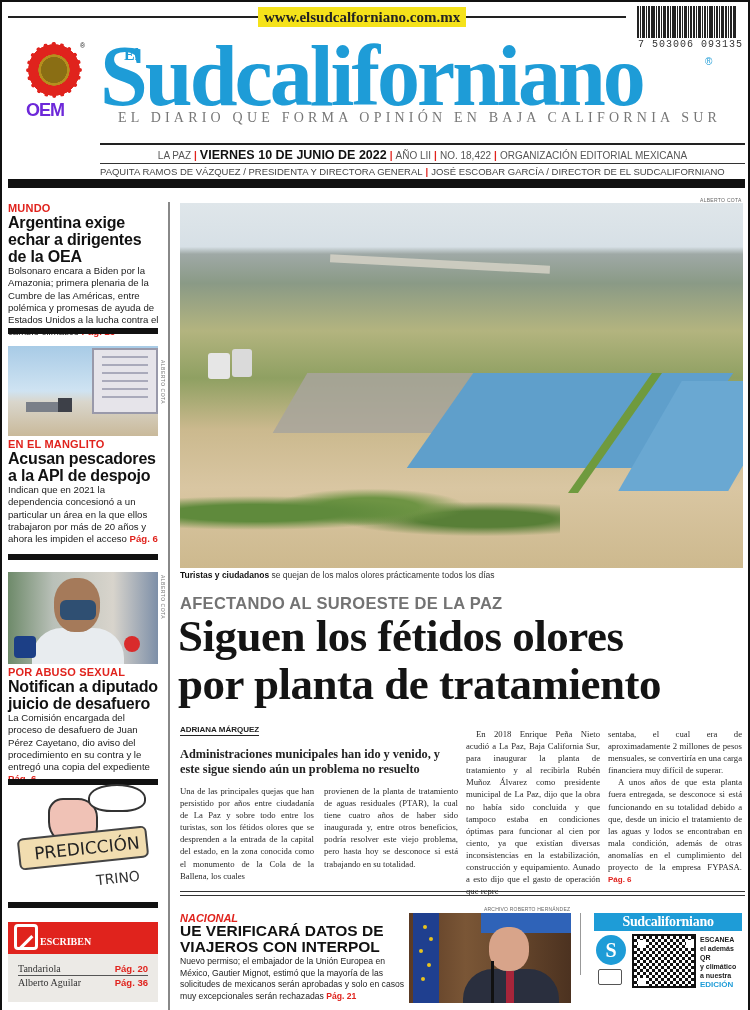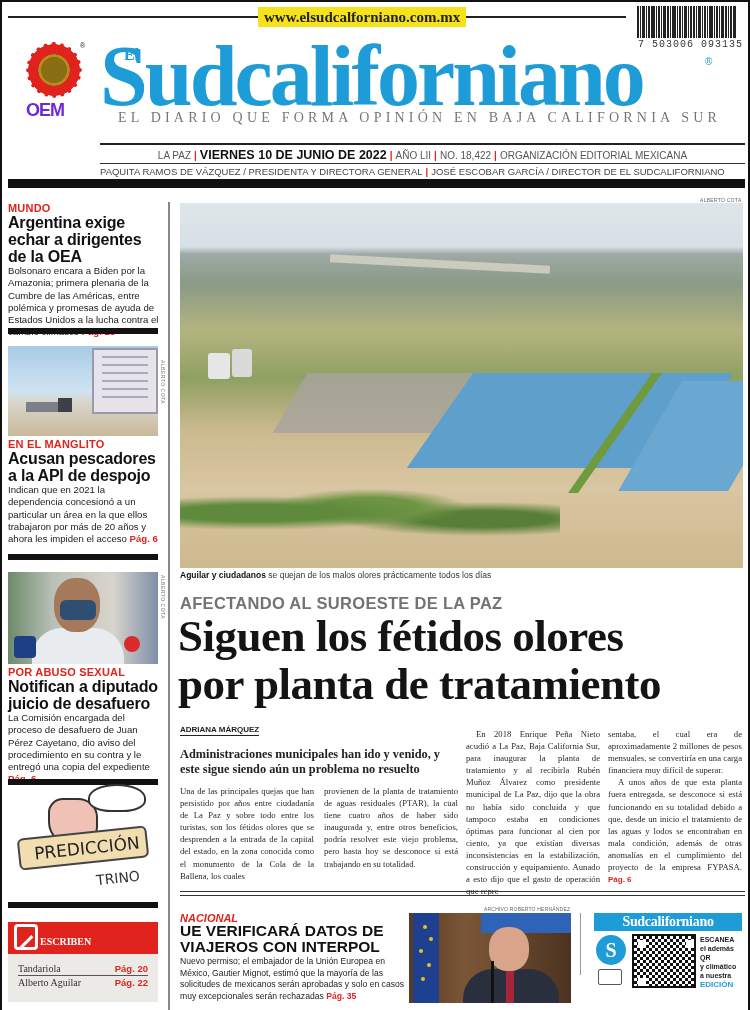--- a/index.html
+++ b/index.html
@@ -259,36 +259,36 @@
     <div class="escriben-icon"></div>
     <div class="escriben-label">ESCRIBEN</div>
   </div>
   <div style="height:8px"></div>
   <div class="escriben-row">
     <span>Tandariola</span>
     <span class="pg">Pág. 20</span>
   </div>
   <div class="escriben-row">
     <span>Alberto Aguilar</span>
-    <span class="pg">Pág. 22</span>
+    <span class="pg">Pág. 36</span>
   </div>
 </div>
 
 <div class="credit-top">ALBERTO COTA</div>
 <div class="mainphoto">
   <div class="runway"></div>
   <div class="dry1"></div>
   <div class="pond1"></div>
   <div class="levee"></div>
   <div class="pond2"></div>
   <div class="silo1"></div>
     <div class="silo2"></div>
   <div class="shrubs"></div>
 </div>
-<div class="caption"><b>Aguilar y ciudadanos</b><span> se quejan de los malos olores prácticamente todos los días</span></div>
+<div class="caption"><b>Turistas y ciudadanos</b><span> se quejan de los malos olores prácticamente todos los días</span></div>
 
 <div class="main-kicker">AFECTANDO AL SUROESTE DE LA PAZ</div>
 <div class="main-head">
   <div>Siguen los fétidos olores</div>
   <div>por planta de tratamiento</div>
 </div>
 <div class="byline">ADRIANA MÁRQUEZ</div>
 <div class="deck">Administraciones municipales han ido y venido, y este sigue siendo aún un problema no resuelto</div>
 
 <div class="col c1">Una de las principales quejas que han persistido por años entre ciudadanía de La Paz y sobre todo entre los turistas, son los fétidos olores que se desprenden a la entrada de la capital del estado, en la zona conocida como el monumento de la Cola de la Ballena, los cuales</div>
@@ -296,21 +296,21 @@
 <div class="col c3">En 2018 Enrique Peña Nieto acudió a La Paz, Baja California Sur, para inaugurar la planta de tratamiento y al recibirla Rubén Muñoz Álvarez como presidente municipal de La Paz, dijo que la obra no había sido concluida y que tampoco estaba en condiciones óptimas para funcionar al cien por ciento, ya que existían diversas inconsistencias en la estabilización, construcción y equipamiento. Aunado a esto dijo que el gasto de operación que repre-</div>
 <div class="col c4">
   <p>sentaba, el cual era de aproximadamente 2 millones de pesos mensuales, se convertiría en una carga financiera muy difícil de superar.</p>
   <p><span>A unos años de que esta planta fuera entregada, se desconoce si está funcionando en su totalidad debido a que, desde un inicio el tratamiento de las aguas y lodos se encontraban en mala condición, además de otras anomalías en el cumplimiento del proyecto de la empresa FYPASA.</span> <span class="pag">Pág. 6</span></p>
 </div>
 
 <div class="doublerule"></div>
 
 <div class="nac-kicker">NACIONAL</div>
 <div class="nac-head">UE VERIFICARÁ DATOS DE VIAJEROS CON INTERPOL</div>
-<div class="nac-body"><span>Nuevo permiso; el embajador de la Unión Europea en México, Gautier Mignot, estimó que la mayoría de las solicitudes de mexicanos serán aprobadas y solo en casos muy excepcionales serán rechazadas</span> <span class="pag">Pág. 35</span></div>
+<div class="nac-body"><span>Nuevo permiso; el embajador de la Unión Europea en México, Gautier Mignot, estimó que la mayoría de las solicitudes de mexicanos serán aprobadas y solo en casos muy excepcionales serán rechazadas</span> <span class="pag">Pág. 21</span></div>
 <div class="nac-credit">ARCHIVO ROBERTO HERNÁNDEZ</div>
 <div class="nac-photo">
   <div class="flag">
     <i style="left:10px;top:12px"></i>
       <i style="left:16px;top:24px"></i>
       <i style="left:6px;top:36px"></i>
       <i style="left:14px;top:50px"></i>
       <i style="left:8px;top:64px"></i>
   </div>
   <div class="screen"></div>

